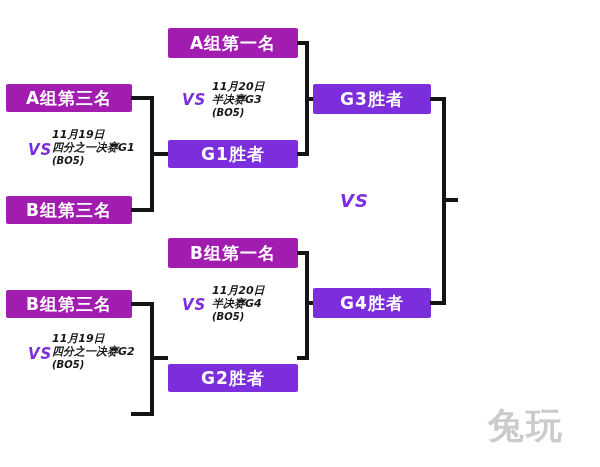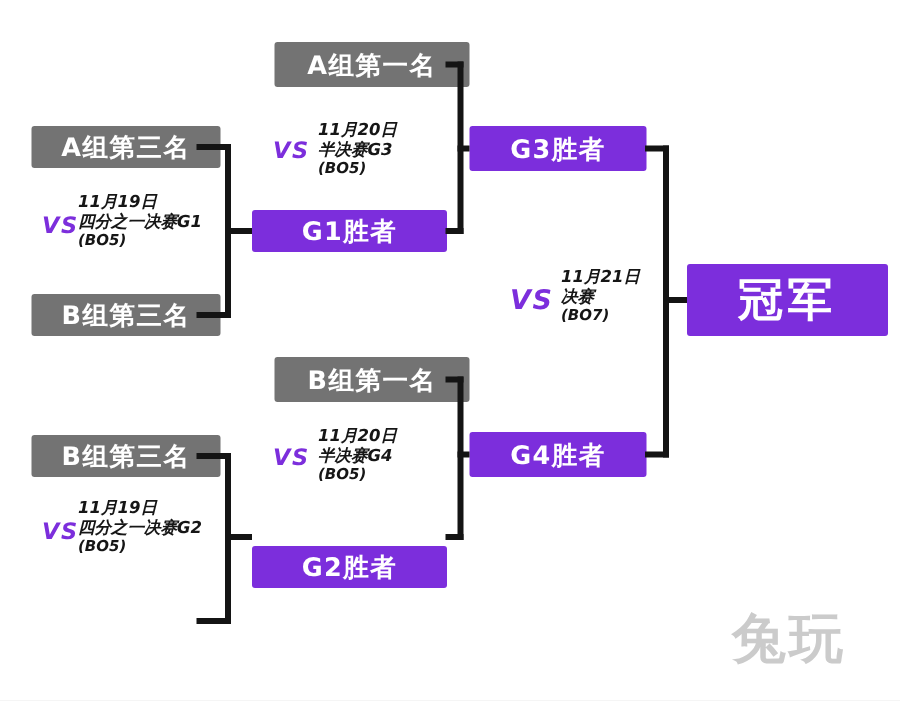--- a/index.html
+++ b/index.html
@@ -13,21 +13,21 @@
   }
   .box{
     position:absolute;
     display:flex;align-items:center;justify-content:center;
     color:#ffffff;font-weight:bold;
     font-size:17px;letter-spacing:1px;
     border-radius:2px;
     box-sizing:border-box;
     white-space:nowrap;
   }
-  .black{background:#737373;margin-left:15px;}
+  .black{background:#a21caf;}
   .purple{background:#7c2edc;}
   .champion{font-size:30px;letter-spacing:3px;}
   .vs{
     position:absolute;
     color:#7c2edc;font-weight:bold;font-style:italic;
     font-size:15px;letter-spacing:1px;
   }
   .vs.big{font-size:18px;}
   .info{
     position:absolute;
@@ -61,23 +61,20 @@
   </div>
 
   <div class="box purple" style="left:168px;top:140px;width:130px;height:28px;">
     <span>G1胜者</span>
   </div>
 
   <div class="box black" style="left:6px;top:196px;width:126px;height:28px;">
     <span>B组第三名</span>
   </div>
 
-  <div class="box purple champion" style="left:458px;top:176px;width:134px;height:48px;">
-    <span>冠军</span>
-  </div>
 
   <div class="box black" style="left:6px;top:290px;width:126px;height:28px;">
     <span>B组第三名</span>
   </div>
 
   <div class="box black" style="left:168px;top:238px;width:130px;height:30px;">
     <span>B组第一名</span>
   </div>
 
   <div class="box purple" style="left:313px;top:288px;width:118px;height:30px;">
@@ -110,25 +107,20 @@
     <div>四分之一决赛G1</div>
     <div class="fmt">(BO5)</div>
   </div>
 
   <div class="info" style="left:212px;top:80px;width:86px;">
     <div>11月20日</div>
     <div>半决赛G3</div>
     <div class="fmt">(BO5)</div>
   </div>
 
-  <div class="info" style="left:374px;top:178px;width:72px;">
-    <div>11月21日</div>
-    <div>决赛</div>
-    <div class="fmt">(BO7)</div>
-  </div>
 
   <div class="info" style="left:52px;top:332px;width:86px;">
     <div>11月19日</div>
     <div>四分之一决赛G2</div>
     <div class="fmt">(BO5)</div>
   </div>
 
   <div class="info" style="left:212px;top:284px;width:86px;">
     <div>11月20日</div>
     <div>半决赛G4</div>

